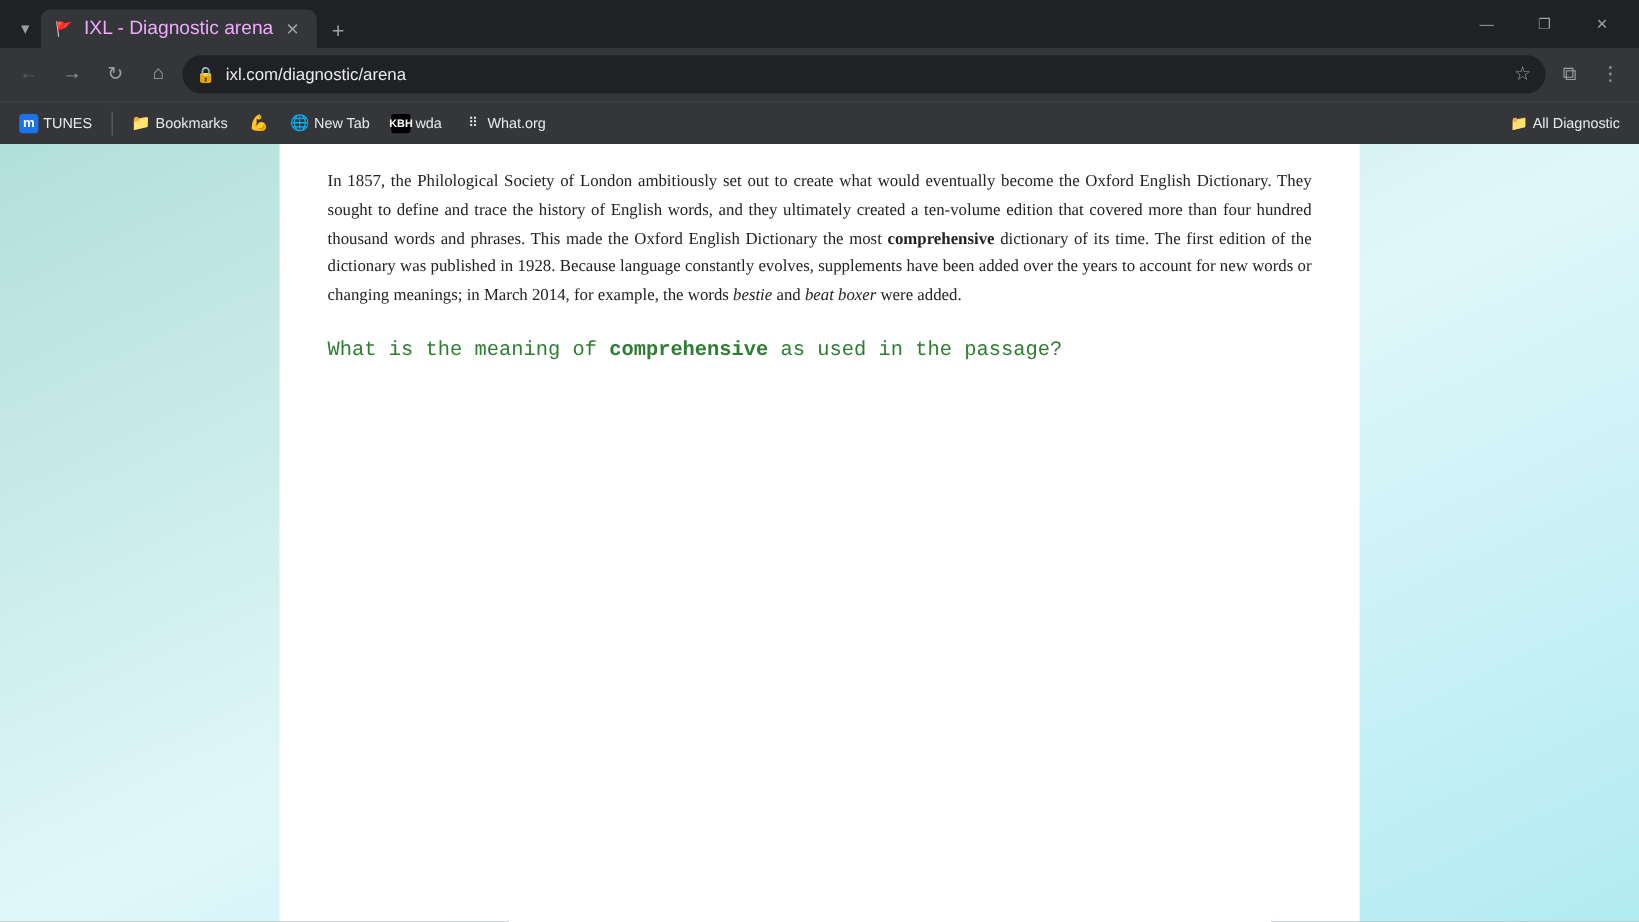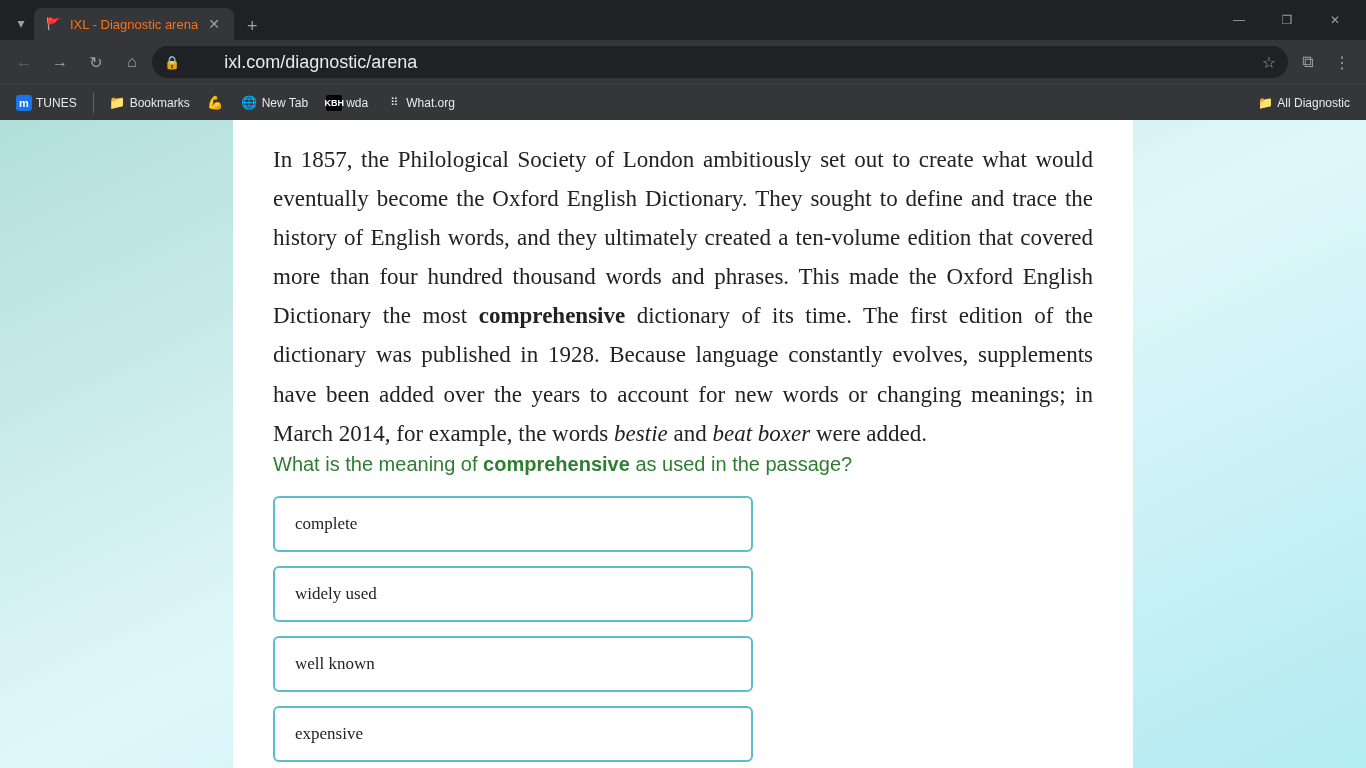--- a/index.html
+++ b/index.html
@@ -44,22 +44,22 @@
     }
     .tab-favicon {
       width: 16px;
       height: 16px;
       display: flex;
       align-items: center;
       justify-content: center;
       font-size: 12px;
     }
     .tab-title {
-      color: #f97316;
-      font-size: 13px;
+      color: #f0abfc;
+      font-size: 16px;
       flex: 1;
       white-space: nowrap;
       overflow: hidden;
       text-overflow: ellipsis;
     }
     .tab-close {
       color: #9aa0a6;
       font-size: 14px;
       cursor: pointer;
       width: 16px;
@@ -142,23 +142,22 @@
       align-items: center;
       padding: 0 12px;
       gap: 8px;
     }
     .address-bar-icon {
       color: #9aa0a6;
       font-size: 13px;
     }
     .address-text {
       color: #e8eaed;
-      font-size: 18px;
-      flex: 1;
-      margin-left: 36px;
+      font-size: 14px;
+      flex: 1;
     }
     .address-star {
       color: #9aa0a6;
       font-size: 16px;
     }
     .nav-extras {
       display: flex;
       align-items: center;
       gap: 2px;
     }
@@ -220,39 +219,40 @@
       background: #fff;
       width: 900px;
       margin: 0 auto;
       padding: 20px 40px;
       overflow-y: auto;
       height: 100%;
     }
 
     
     .passage-text {
-      font-size: 23px;
+      font-size: 14px;
       line-height: 1.7;
       color: #222;
       text-align: justify;
+      margin-bottom: 24px;
       font-family: 'Times New Roman', Times, serif;
     }
     .passage-text strong {
       font-weight: bold;
     }
     .passage-text em {
       font-style: italic;
     }
 
     
     .question {
       color: #2e7d32;
-      font-size: 20px;
+      font-size: 17px;
       margin-bottom: 20px;
-      font-family: Liberation Sans, sans-serif;
+      font-family: Liberation Mono, monospace;
     }
     .question strong {
       font-weight: bold;
       color: #2e7d32;
     }
 
     
     .answer-choices {
       display: flex;
       flex-direction: column;
@@ -345,29 +345,15 @@
     <div class="page-content">
 
       <p class="passage-text">
         <span>In 1857, the Philological Society of London ambitiously set out to create what would eventually become the Oxford English Dictionary. They sought to define and trace the history of English words, and they ultimately created a ten-volume edition that covered more than four hundred thousand words and phrases. This made the Oxford English Dictionary the most </span><strong>comprehensive</strong><span> dictionary of its time. The first edition of the dictionary was published in 1928. Because language constantly evolves, supplements have been added over the years to account for new words or changing meanings; in March 2014, for example, the words </span><em>bestie</em><span> and </span><em>beat boxer</em><span> were added.</span>
       </p>
 
       <p class="question">
         <span>What is the meaning of </span><strong>comprehensive</strong><span> as used in the passage?</span>
       </p>
 
-      <div class="answer-choices">
-        <div class="answer-option">
-          <span>complete</span>
-        </div>
-        <div class="answer-option">
-          <span>widely used</span>
-        </div>
-        <div class="answer-option">
-          <span>well known</span>
-        </div>
-        <div class="answer-option">
-          <span>expensive</span>
-        </div>
-      </div>
     </div>
   </div>
 </div>
 
 </body></html>

